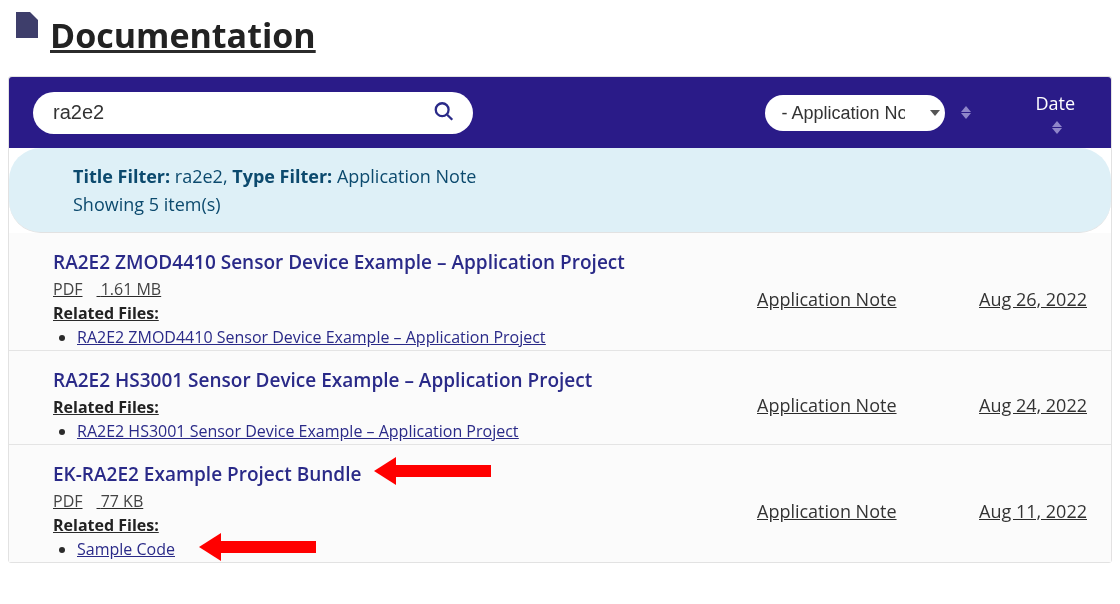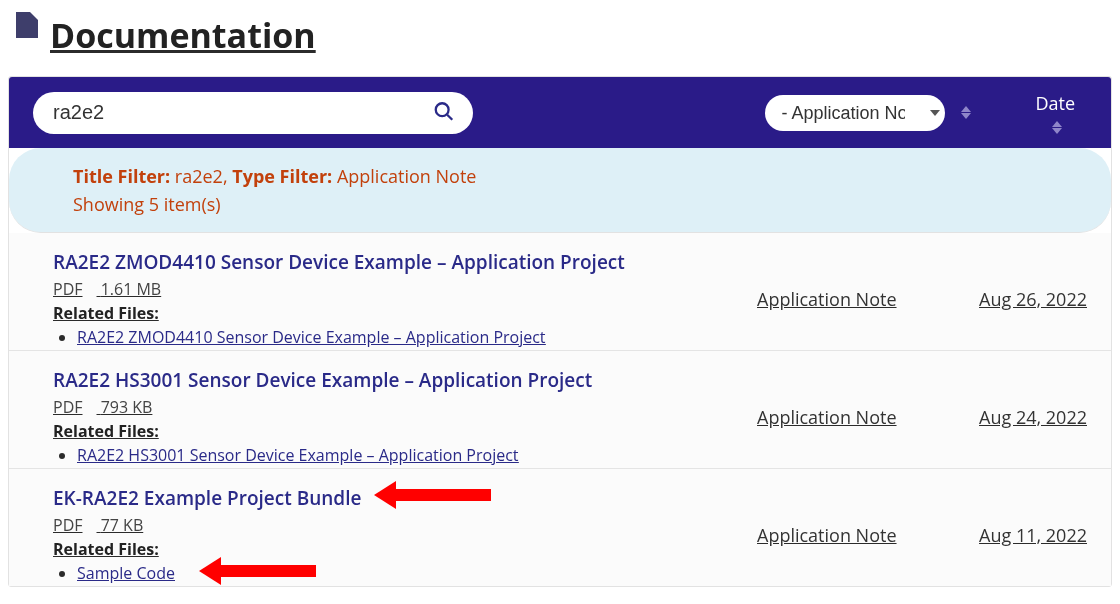--- a/index.html
+++ b/index.html
@@ -128,21 +128,21 @@
       flex-direction: column;
     }
     .date-label {
       color: #fff;
       font-size: 18px;
     }
     .filter-banner {
       background: #def0f7;
       padding: 16px 64px;
       font-size: 18px;
-      color: #c2410c;
+      color: #0c4a6e;
       border-bottom: 1px solid #e2e2e2;
       border-radius: 32px;
     }
     .filter-banner .line1 { margin-bottom: 4px; }
     .filter-banner b { font-weight: 700; }
     .row {
       display: flex;
       align-items: center;
       padding: 16px 24px 2px 44px;
       border-bottom: 1px solid #e4e4e4;
@@ -274,24 +274,20 @@
           </li>
         </ul>
       </div>
       <div class="col-type">Application Note</div>
       <div class="col-date">Aug 26, 2022</div>
     </div>
 
     <div class="row">
       <div class="col-main">
         <a href="#" class="item-title">RA2E2 HS3001 Sensor Device Example – Application Project</a>
-        <div class="meta">
-          <span class="fmt">PDF</span>
-          <span>793 KB</span>
-        </div>
         <div class="related-label">Related Files:</div>
         <ul class="related-list">
           <li>
             <a href="#" class="related-link">RA2E2 HS3001 Sensor Device Example – Application Project</a>
           </li>
         </ul>
       </div>
       <div class="col-type">Application Note</div>
       <div class="col-date">Aug 24, 2022</div>
     </div>

